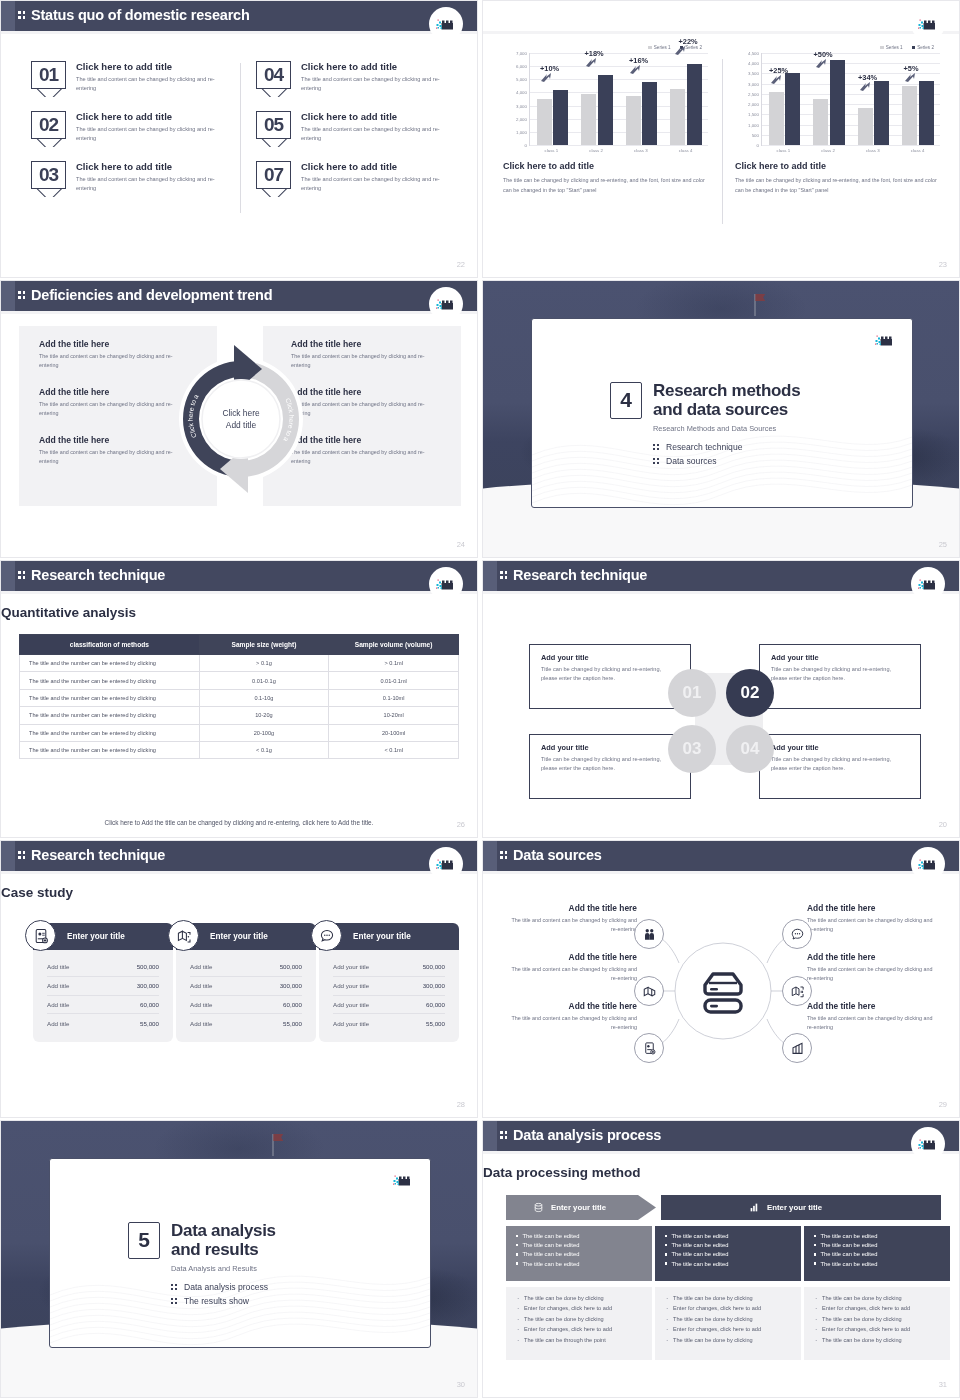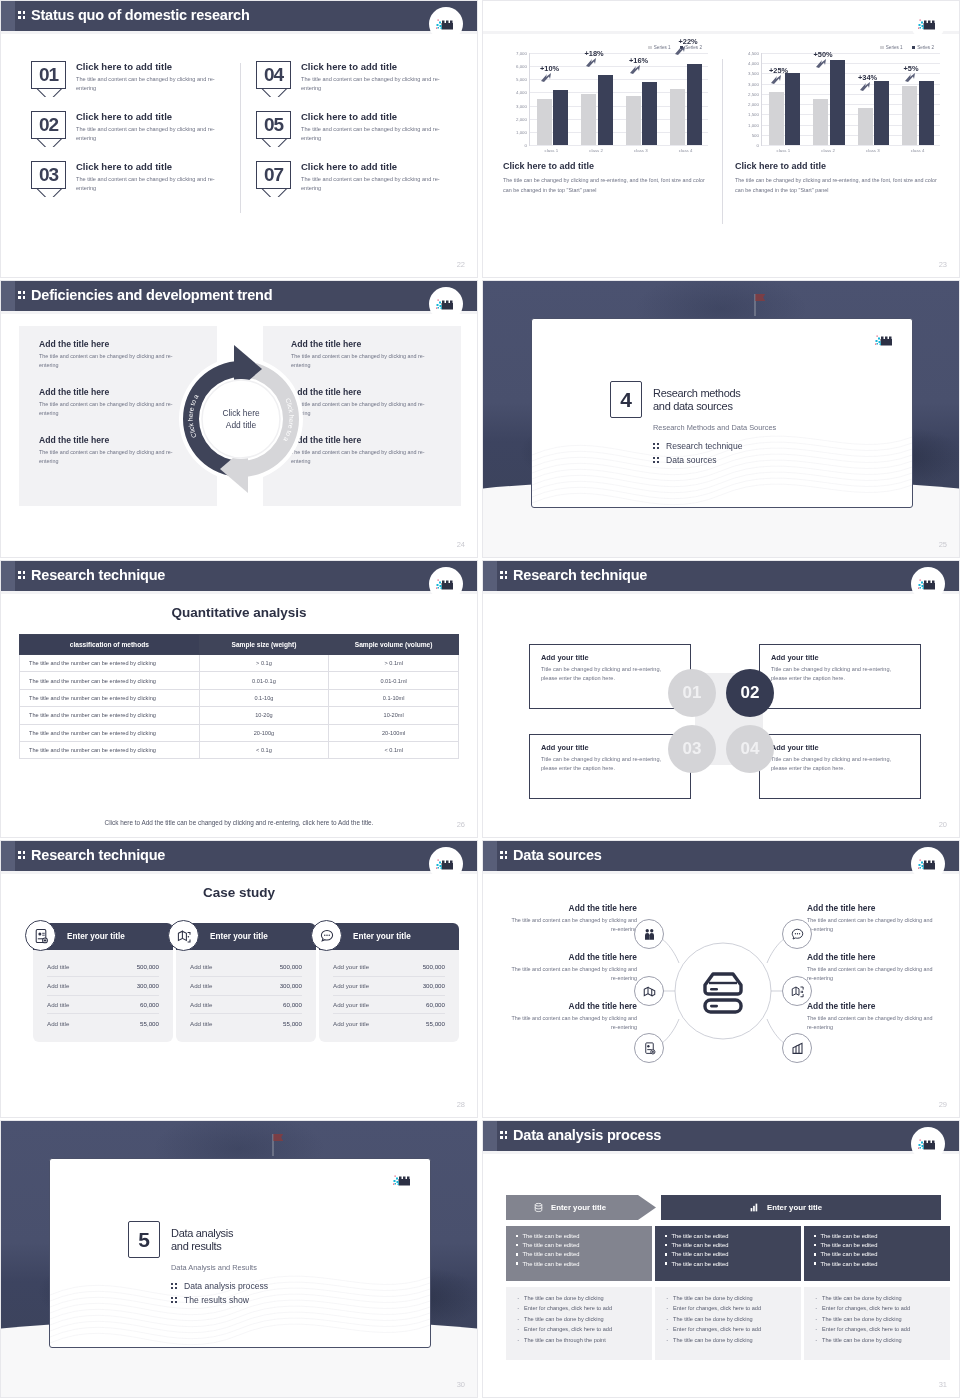--- a/index.html
+++ b/index.html
@@ -96,31 +96,31 @@
   .flagpole { position: absolute; left: 57%; top: 13px; width: 1.2px; height: 22px; background: #6b7186; }
   .flag { position: absolute; left: 57.2%; top: 13px; width: 10px; height: 7px; background: #8c3a3a; 
           clip-path: polygon(0 0, 100% 0, 78% 50%, 100% 100%, 0 100%); opacity:.75; }
   .div-card { position: absolute; left: 48px; top: 37px; width: 382px; height: 190px; background: #fff;
               border: 1px solid #4a5069; border-radius: 3px; overflow: hidden; }
   .wave { position:absolute; left:0; bottom:0; width:100%; height:110px; opacity:.55; }
   .div-inner { position: absolute; left: 78px; top: 62px; }
   .div-row { display: flex; align-items: center; gap: 11px; }
   .div-num { width: 32px; height: 37px; border: 1.4px solid #3a3f56; border-radius: 2px; display: flex;
              align-items: center; justify-content: center; font-size: 21px; font-weight: bold; color: #2c3044; }
-  .div-h { font-size: 11px; font-weight: normal; color: #2c3044; line-height: 1.12; letter-spacing: -.3px; }
+  .div-h { font-size: 17px; font-weight: bold; color: #2c3044; line-height: 1.12; letter-spacing: -.3px; }
   .div-sub { font-size: 7.4px; color: #6f7385; margin: 5px 0 0 43px; }
   .div-bul { margin: 9px 0 0 43px; }
   .div-bul div { font-size: 8.6px; color: #3a3f56; margin-bottom: 4px; display: flex; align-items: center; gap: 6px; }
   .bdots { position: relative; width: 7px; height: 9px; flex: 0 0 7px; }
   .bdots i { position: absolute; width: 2.2px; height: 2.2px; background: #3a3f56; }
   .bdots i:nth-child(1){left:0;top:1px;} .bdots i:nth-child(2){left:0;top:5px;}
   .bdots i:nth-child(3){left:3.6px;top:1px;} .bdots i:nth-child(4){left:3.6px;top:5px;}
 
   
-  .sec-title { position: absolute; left: 0; right: 0; top: 44px; text-align: center; font-size: 13.5px;
+  .sec-title { position: absolute; left: 0; right: 0; top: 44px; text-align: left; font-size: 13.5px;
                font-weight: bold; color: #2c3044; }
 
   
   .qtable { position: absolute; left: 18px; top: 73px; width: 440px; border-collapse: collapse; }
   .qtable th { background: #3f4459; color: #fff; font-size: 6.6px; font-weight: bold; padding: 6px 0;
                text-align: center; border: 1px solid #3f4459; }
   .qtable th:first-child { background: #3a3f56; }
   .qtable td { font-size: 5.6px; color: #4e5264; padding: 5.2px 6px; border: 1px solid #dedee4;
                text-align: center; }
   .qtable td:first-child { text-align: left; padding-left: 9px; }
@@ -1139,20 +1139,21 @@
             <rect x="9" y="17" width="4" height="4"></rect>
             <rect x="5" y="21" width="3" height="3"></rect>
             <rect x="11" y="22" width="3" height="3"></rect>
           </g>
           <g fill="#e05a7a">
             <rect x="5" y="6" width="2.5" height="2.5"></rect>
             <rect x="2" y="22" width="2.5" height="2.5"></rect>
           </g>
         </svg>
     </div>
+    <div class="sec-title">Data processing method</div>
 
     <div class="dp-bar l">
       <svg style="width:11px;height:11px;flex:0 0 11px" viewBox="0 0 20 20" fill="none" stroke="#fff" stroke-width="1.5">
           <ellipse cx="10" cy="5" rx="6" ry="2.4"></ellipse>
           <path d="M4 5v10c0 1.3 2.7 2.4 6 2.4s6-1.1 6-2.4V5"></path>
           <path d="M4 10c0 1.3 2.7 2.4 6 2.4s6-1.1 6-2.4"></path>
         </svg>
       <span>Enter your title</span>
     </div>
     <div class="dp-bar r">

